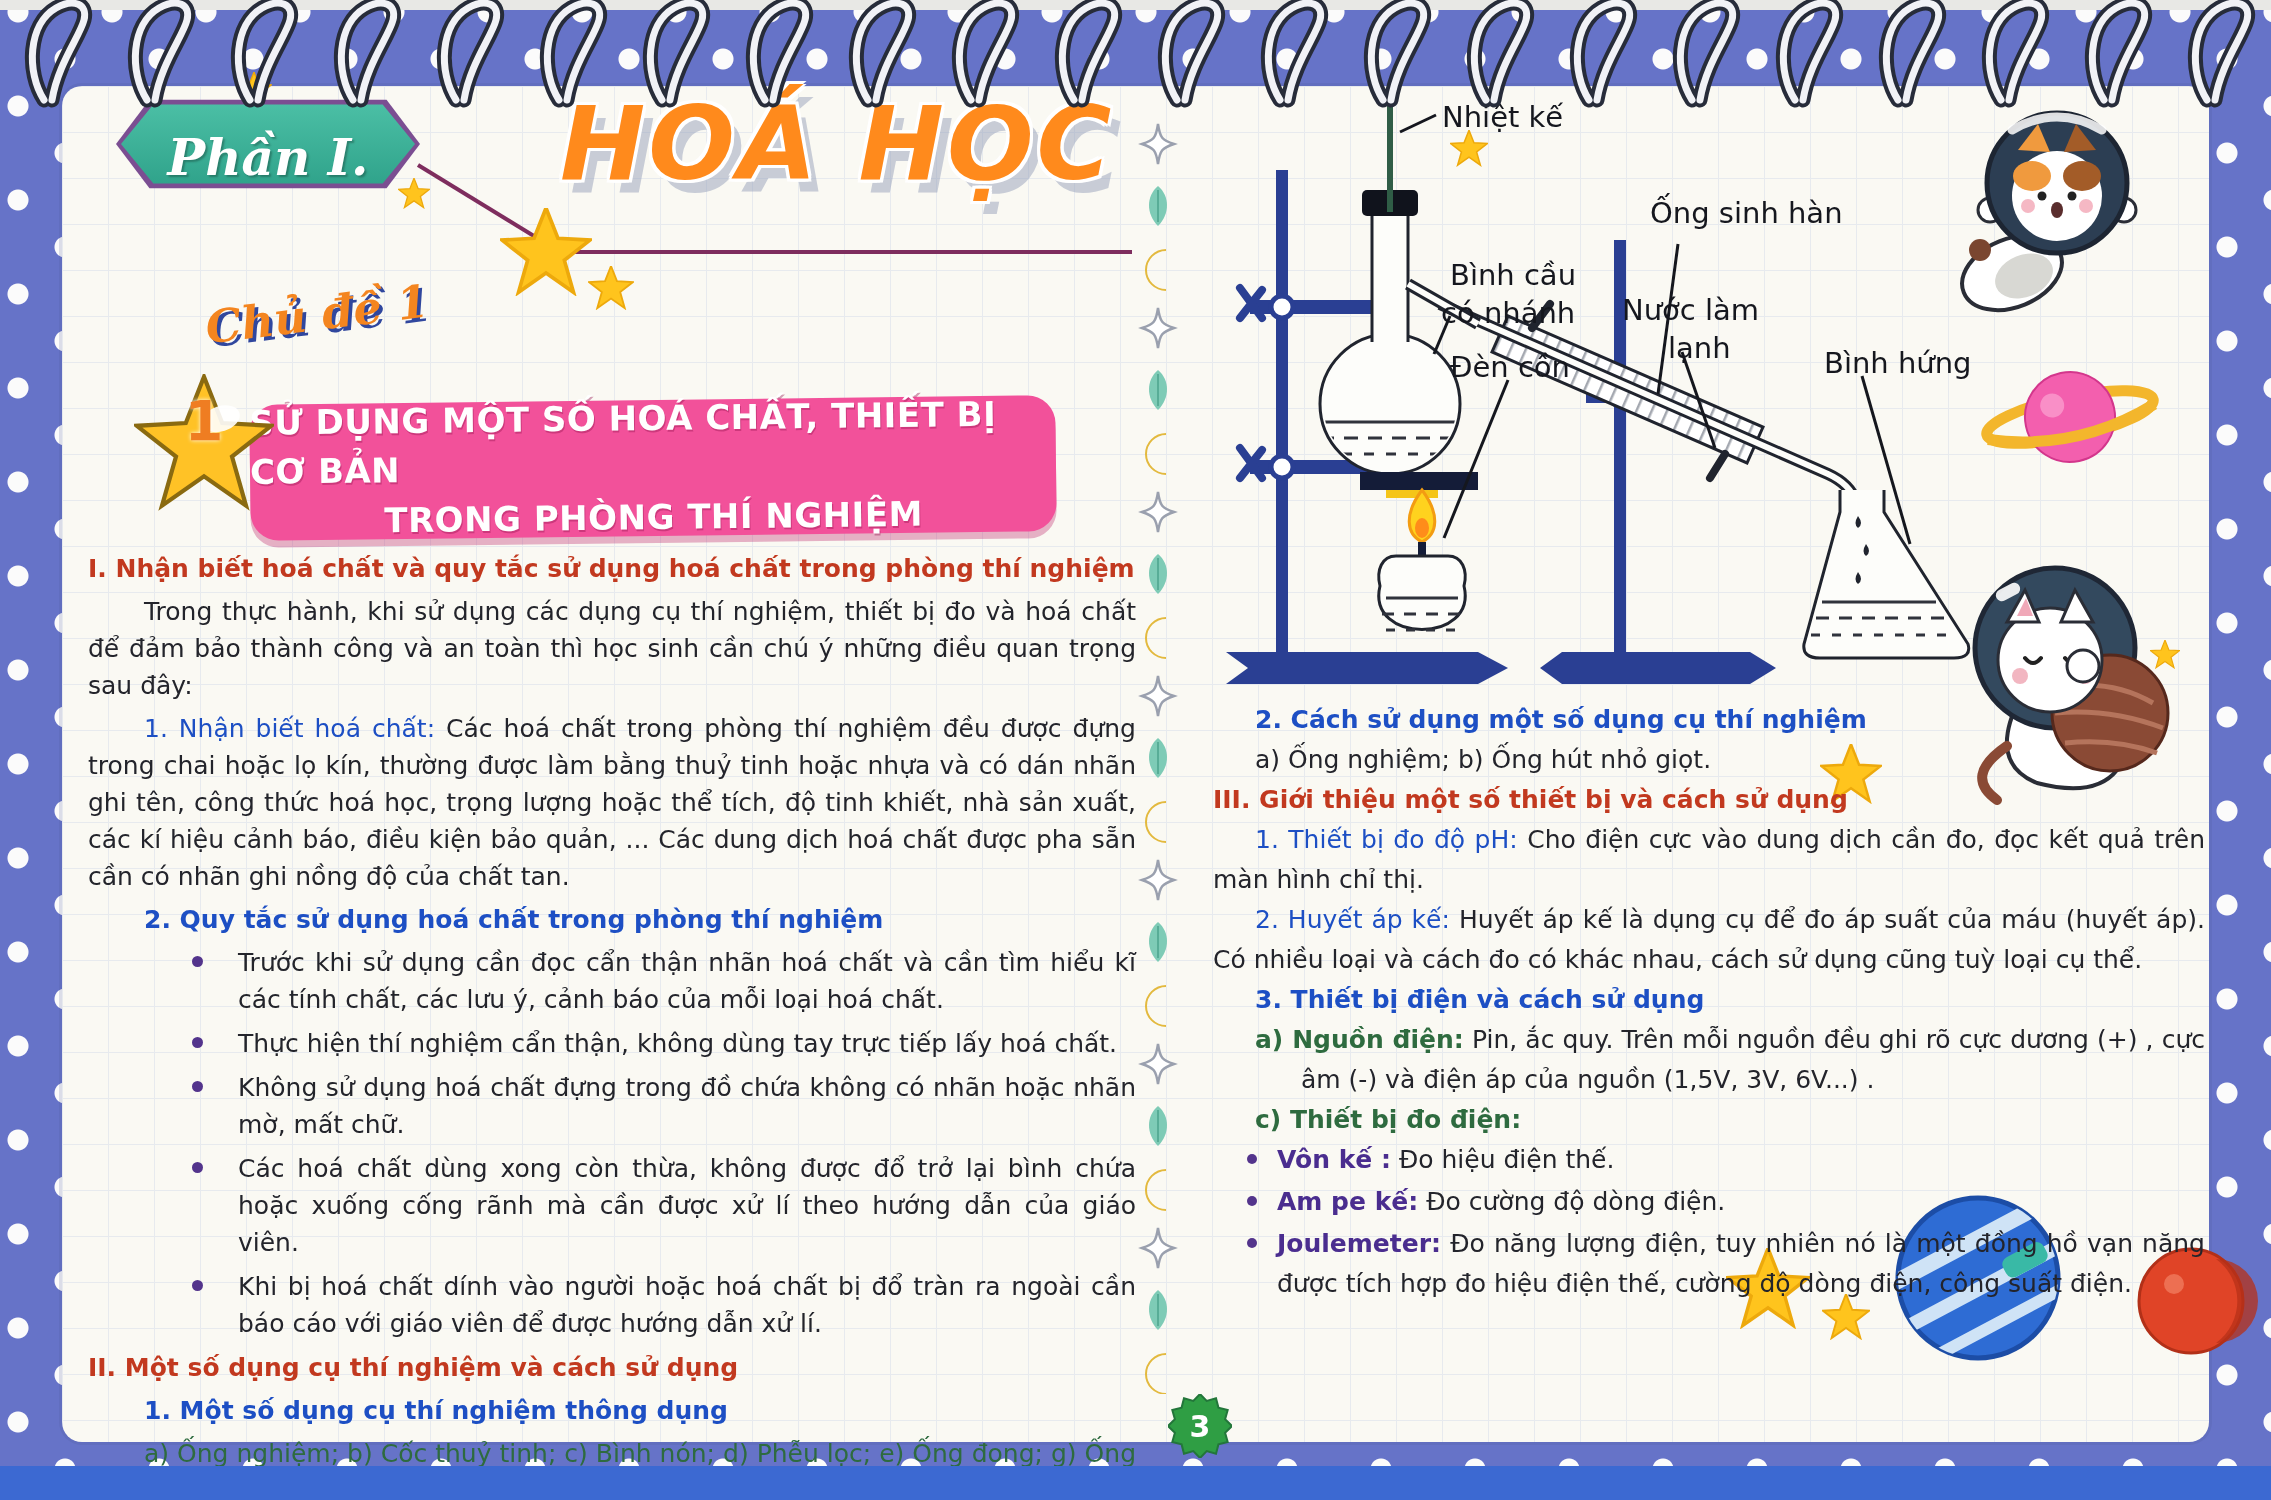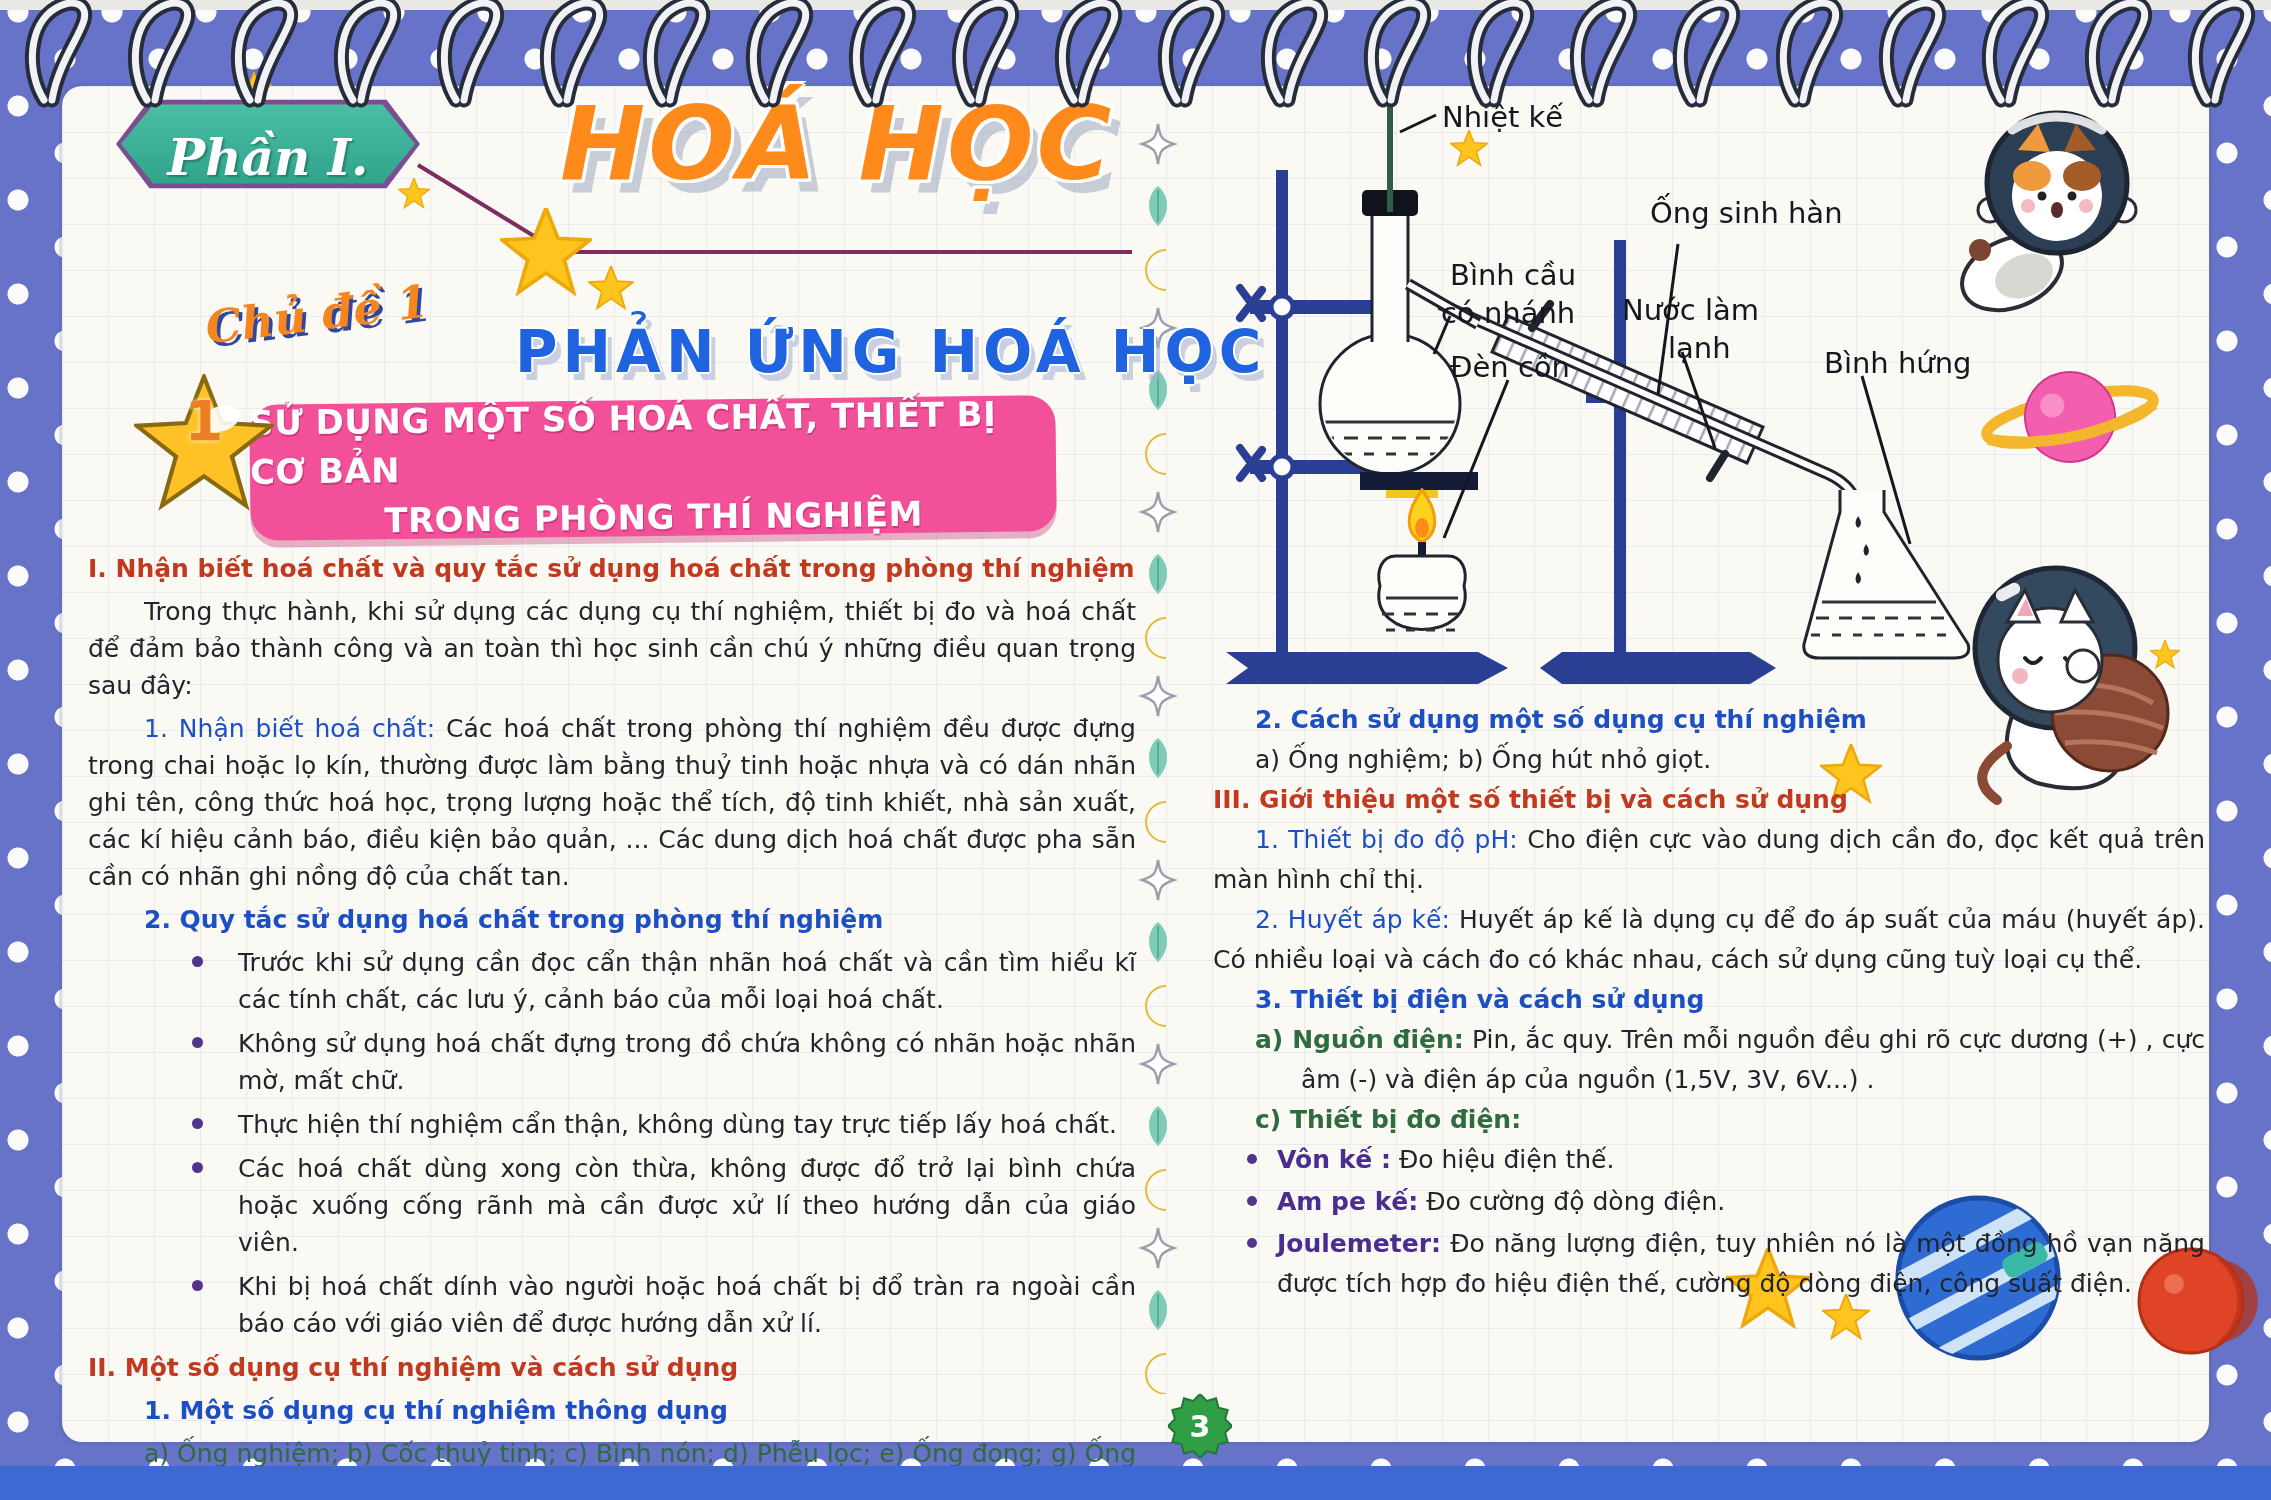--- a/index.html
+++ b/index.html
@@ -180,21 +180,20 @@
     </g>
   </svg>
 
   <div class="hex-outer">
     <div class="hex-inner">
       <span>Phần I.</span>
     </div>
   </div>
   <div class="subject-title">HOÁ HỌC</div>
   <div class="topic-badge">Chủ đề 1</div>
-  <div class="topic-title">PHẢN ỨNG HOÁ HỌC</div>
 
   <div class="lesson-star">
     <svg width="140" height="140" viewBox="0 0 100 96">
       <polygon points="50,0 63,33 98,35 70,57 80,92 50,71 20,92 30,57 2,35 37,33" fill="#ffc226" stroke="#8a6a10" stroke-width="3"></polygon>
       <ellipse cx="62" cy="30" rx="14" ry="9" fill="#fff" opacity=".9" transform="rotate(-18 62 30)"></ellipse>
     </svg>
     <div class="num">1</div>
   </div>
 
   <div class="banner">
@@ -202,22 +201,22 @@
     <div>TRONG PHÒNG THÍ NGHIỆM</div>
   </div>
 
   <div class="col-left">
     <p class="h-red">I. Nhận biết hoá chất và quy tắc sử dụng hoá chất trong phòng thí nghiệm</p>
     <p class="ti56 j mt6">Trong thực hành, khi sử dụng các dụng cụ thí nghiệm, thiết bị đo và hoá chất để đảm bảo thành công và an toàn thì học sinh cần chú ý những điều quan trọng sau đây:</p>
     <p class="ti56 j mt6"><span class="b-blue">1. Nhận biết hoá chất:</span> <span>Các hoá chất trong phòng thí nghiệm đều được đựng trong chai hoặc lọ kín, thường được làm bằng thuỷ tinh hoặc nhựa và có dán nhãn ghi tên, công thức hoá học, trọng lượng hoặc thể tích, độ tinh khiết, nhà sản xuất, các kí hiệu cảnh báo, điều kiện bảo quản, ... Các dung dịch hoá chất được pha sẵn cần có nhãn ghi nồng độ của chất tan.</span></p>
     <p class="h-blue ti56 mt6">2. Quy tắc sử dụng hoá chất trong phòng thí nghiệm</p>
     <ul class="bullets">
       <li><span>Trước khi sử dụng cần đọc cẩn thận nhãn hoá chất và cần tìm hiểu kĩ các tính chất, các lưu ý, cảnh báo của mỗi loại hoá chất.</span></li>
+      <li><span>Thực hiện thí nghiệm cẩn thận, không dùng tay trực tiếp lấy hoá chất.</span></li>
       <li><span>Không sử dụng hoá chất đựng trong đồ chứa không có nhãn hoặc nhãn mờ, mất chữ.</span></li>
-      <li><span>Thực hiện thí nghiệm cẩn thận, không dùng tay trực tiếp lấy hoá chất.</span></li>
       <li><span>Các hoá chất dùng xong còn thừa, không được đổ trở lại bình chứa hoặc xuống cống rãnh mà cần được xử lí theo hướng dẫn của giáo viên.</span></li>
       <li><span>Khi bị hoá chất dính vào người hoặc hoá chất bị đổ tràn ra ngoài cần báo cáo với giáo viên để được hướng dẫn xử lí.</span></li>
     </ul>
     <p class="h-red">II. Một số dụng cụ thí nghiệm và cách sử dụng</p>
     <p class="h-blue ti56 mt6">1. Một số dụng cụ thí nghiệm thông dụng</p>
     <p class="green ti56 j mt6">a) Ống nghiệm; b) Cốc thuỷ tinh; c) Bình nón; d) Phễu lọc; e) Ống đong; g) Ống hút nhỏ giọt; h) Kẹp gỗ.</p>
   </div>
 
   <svg class="divider" width="44" height="1276">
     <defs>

